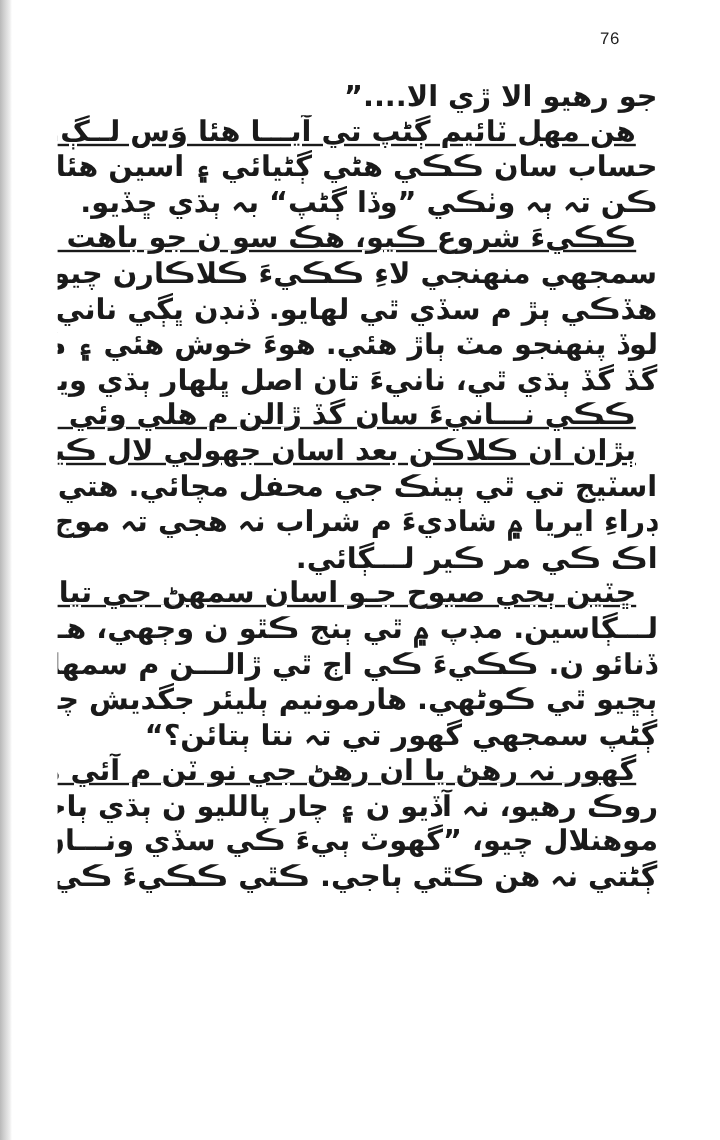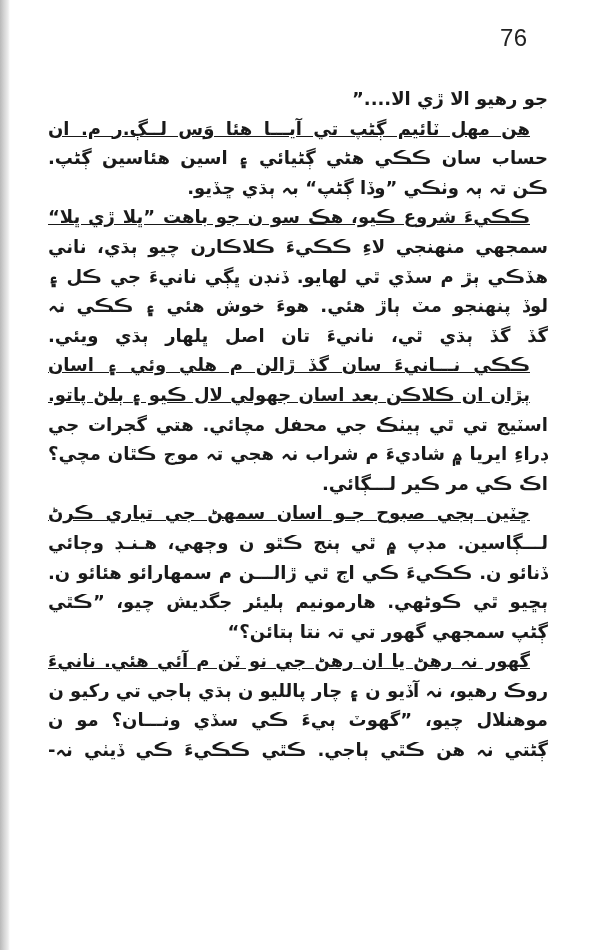--- a/index.html
+++ b/index.html
@@ -21,33 +21,33 @@
       top: 0;
       width: 10px;
       height: 950px;
       background: linear-gradient(to right, #b9b9b9 0%, #d4d4d4 40%, #ececec 80%, #ffffff 100%);
     }
     .page-number {
       position: absolute;
       left: 500px;
       top: 24px;
       font-family: "Liberation Sans", sans-serif;
-      font-size: 24px;
+      font-size: 14px;
       color: #222;
       letter-spacing: 0.5px;
     }
     .text-block {
       position: absolute;
       left: 48px;
-      top: 84px;
+      top: 66px;
       width: 500px;
       direction: rtl;
       text-align: justify;
       font-family: "DejaVu Sans", sans-serif;
-      font-size: 18px;
+      font-size: 24px;
       font-weight: bold;
     }
     .line {
       height: 29.6px;
       line-height: 29.6px;
       white-space: nowrap;
       overflow: hidden;
       text-align: justify;
       text-align-last: justify;
     }

